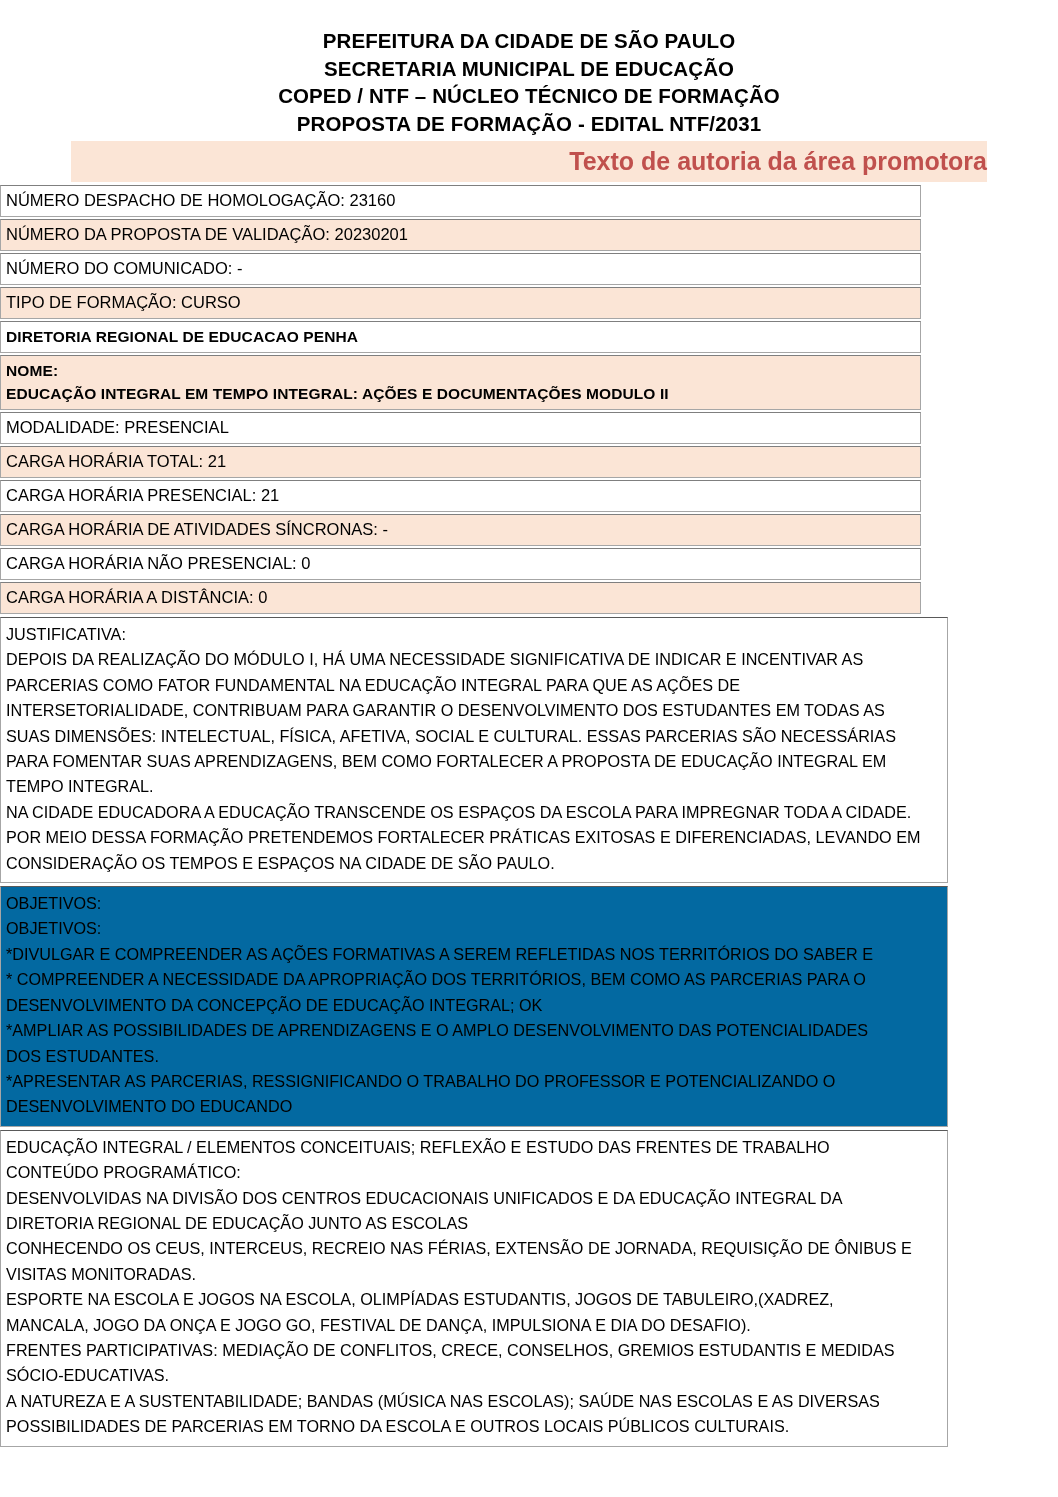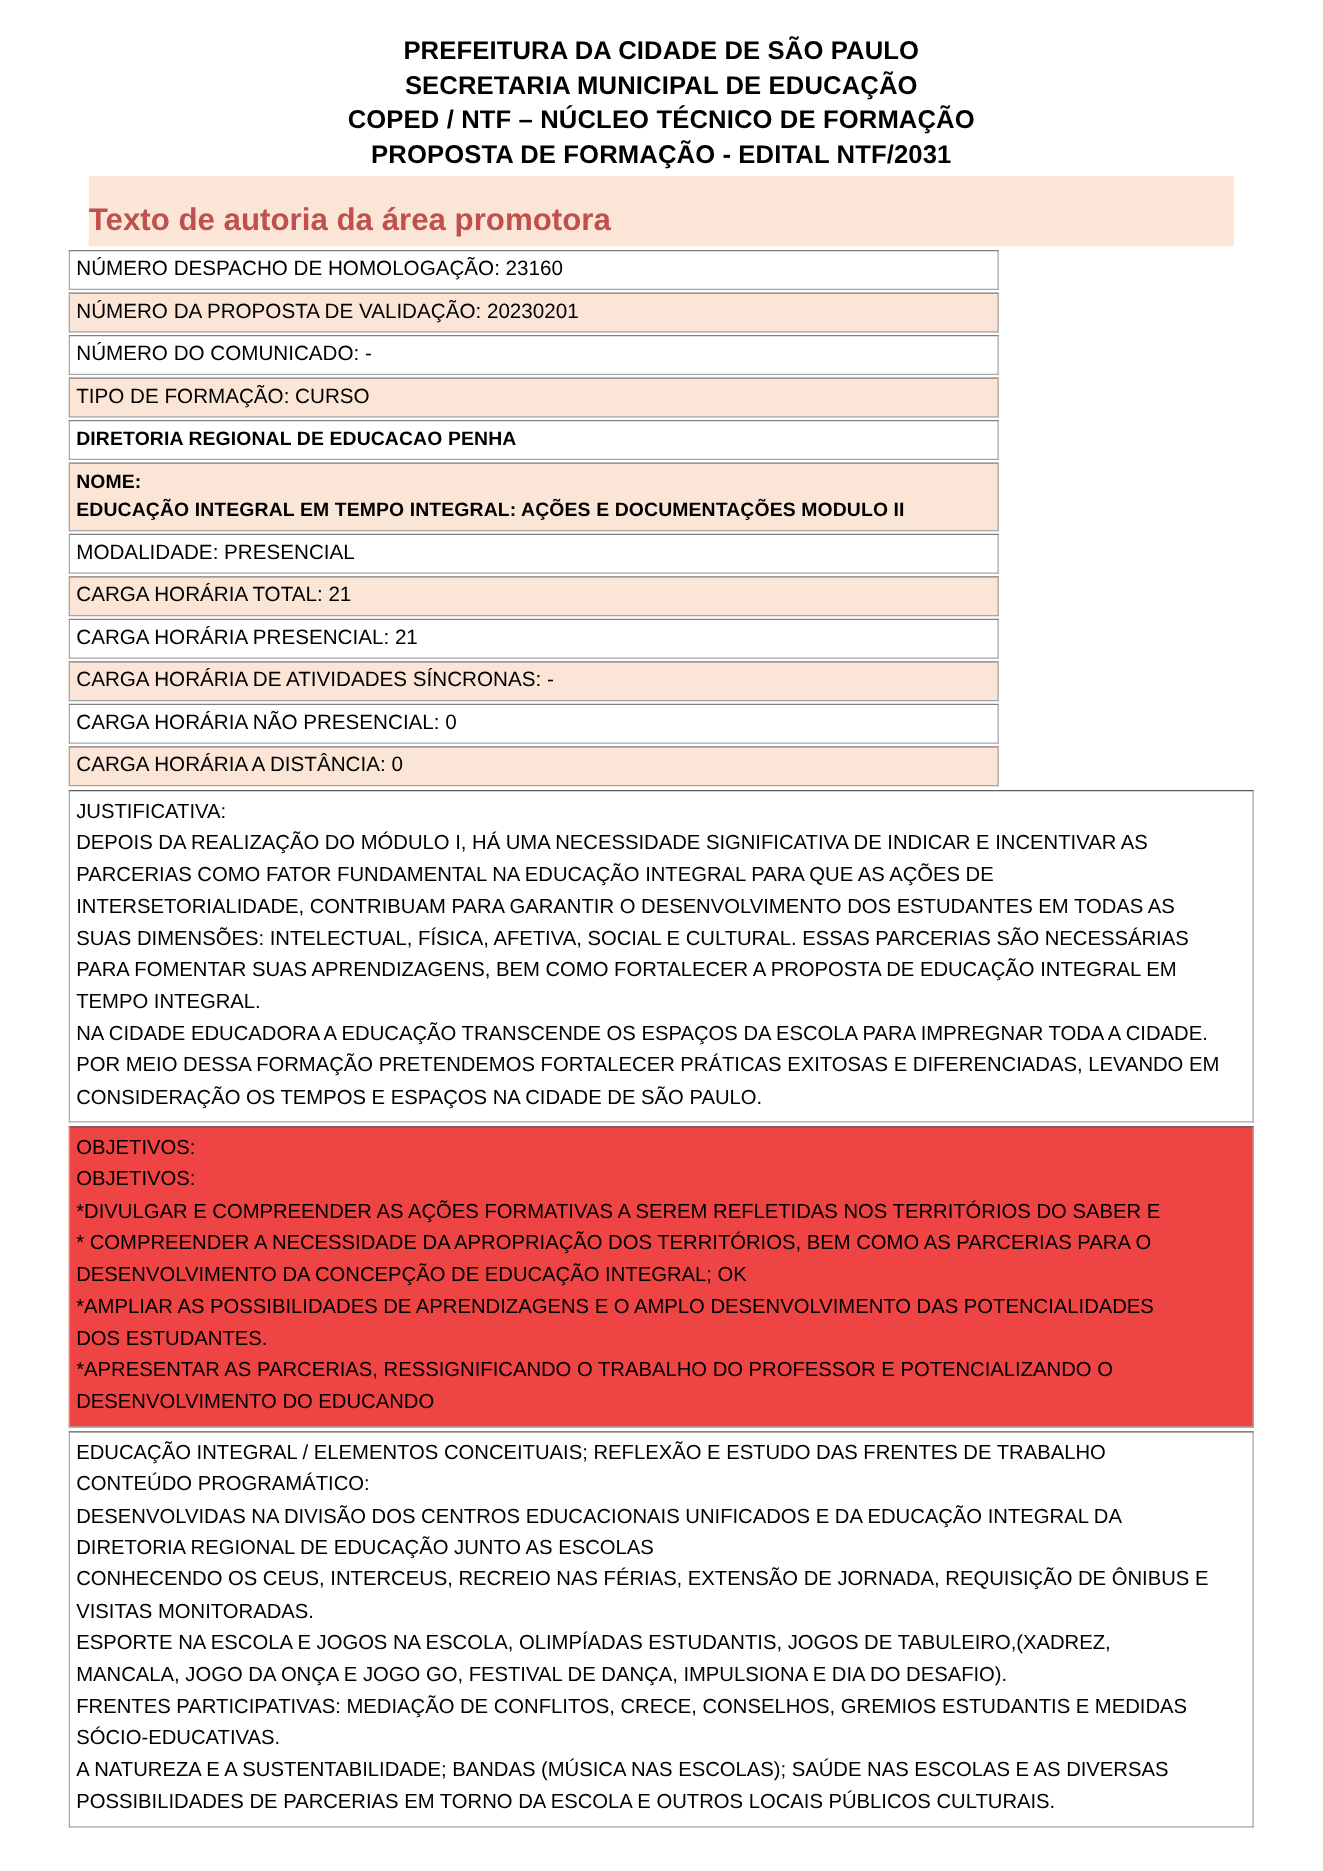--- a/index.html
+++ b/index.html
@@ -34,35 +34,34 @@
     letter-spacing: 0.1px;
     line-height: 27.5px;
     white-space: nowrap;
   }
 
   
   .banner {
     margin: 4px auto 0 auto;
     width: 916px;
     background: #FBE5D6;
-    text-align: left;
-    padding: 21px 0 7px 0;
+    text-align: right;
+    padding: 6px 0 7px 0;
     box-sizing: border-box;
   }
   .banner-title {
     font-size: 25px;
     font-weight: bold;
     color: #C0504D;
     line-height: 28px;
   }
 
   
   .table {
-    margin-left: 55px;
-    width: 744px;
+    width: 921px;
   }
   .row {
     box-sizing: border-box;
     border: 1px solid #A6A6A6;
     border-top-color: #7F7F7F;
     margin-top: 2px;
     padding: 3px 4px 4px 5px;
     background: #ffffff;
     font-size: 16.5px;
     line-height: 23px;
@@ -88,21 +87,21 @@
     width: 948px;
     border: 1px solid #A6A6A6;
     border-top-color: #595959;
     margin-top: 3px;
     padding: 4px 5px 6px 5px;
     background: #ffffff;
     font-size: 16.2px;
     line-height: 25.4px;
   }
   .block.shaded {
-    background: #ef4444;
+    background: #0369a1;
   }
   .block .line {
     white-space: nowrap;
   }
 </style>
 </head>
 <body>
 
 <div class="page">
 

